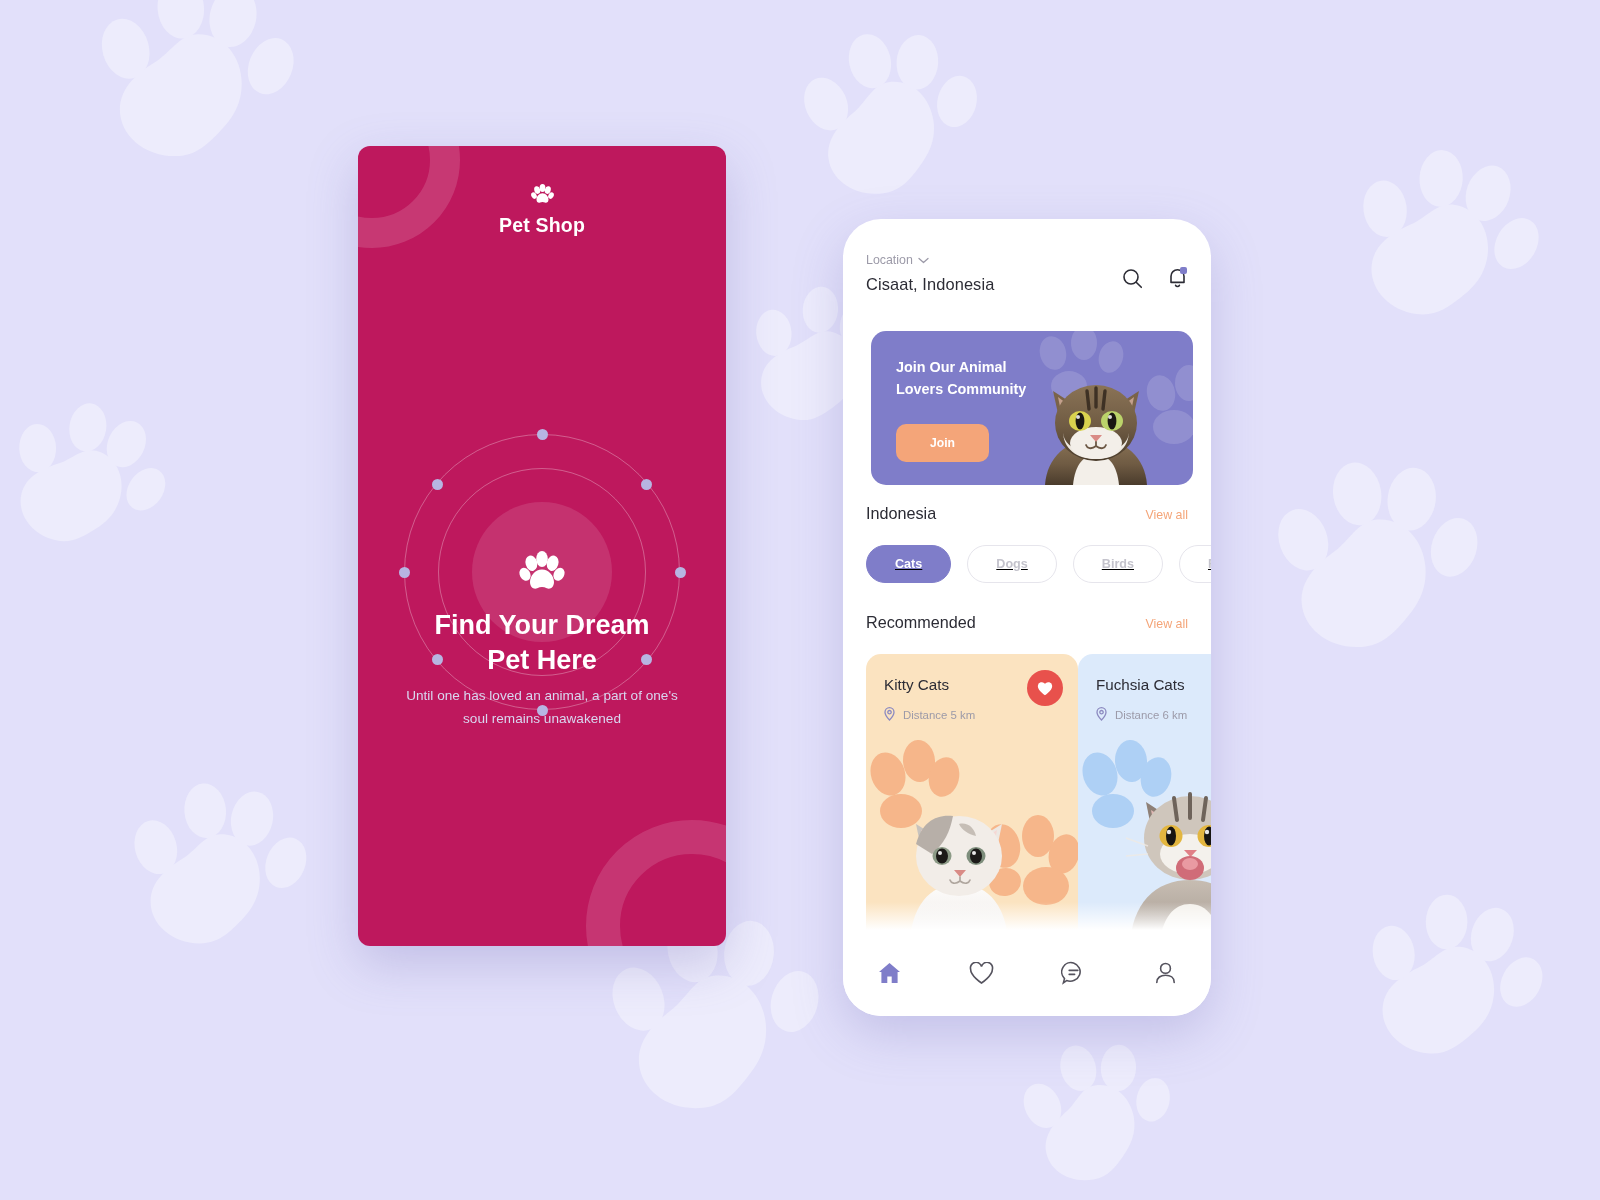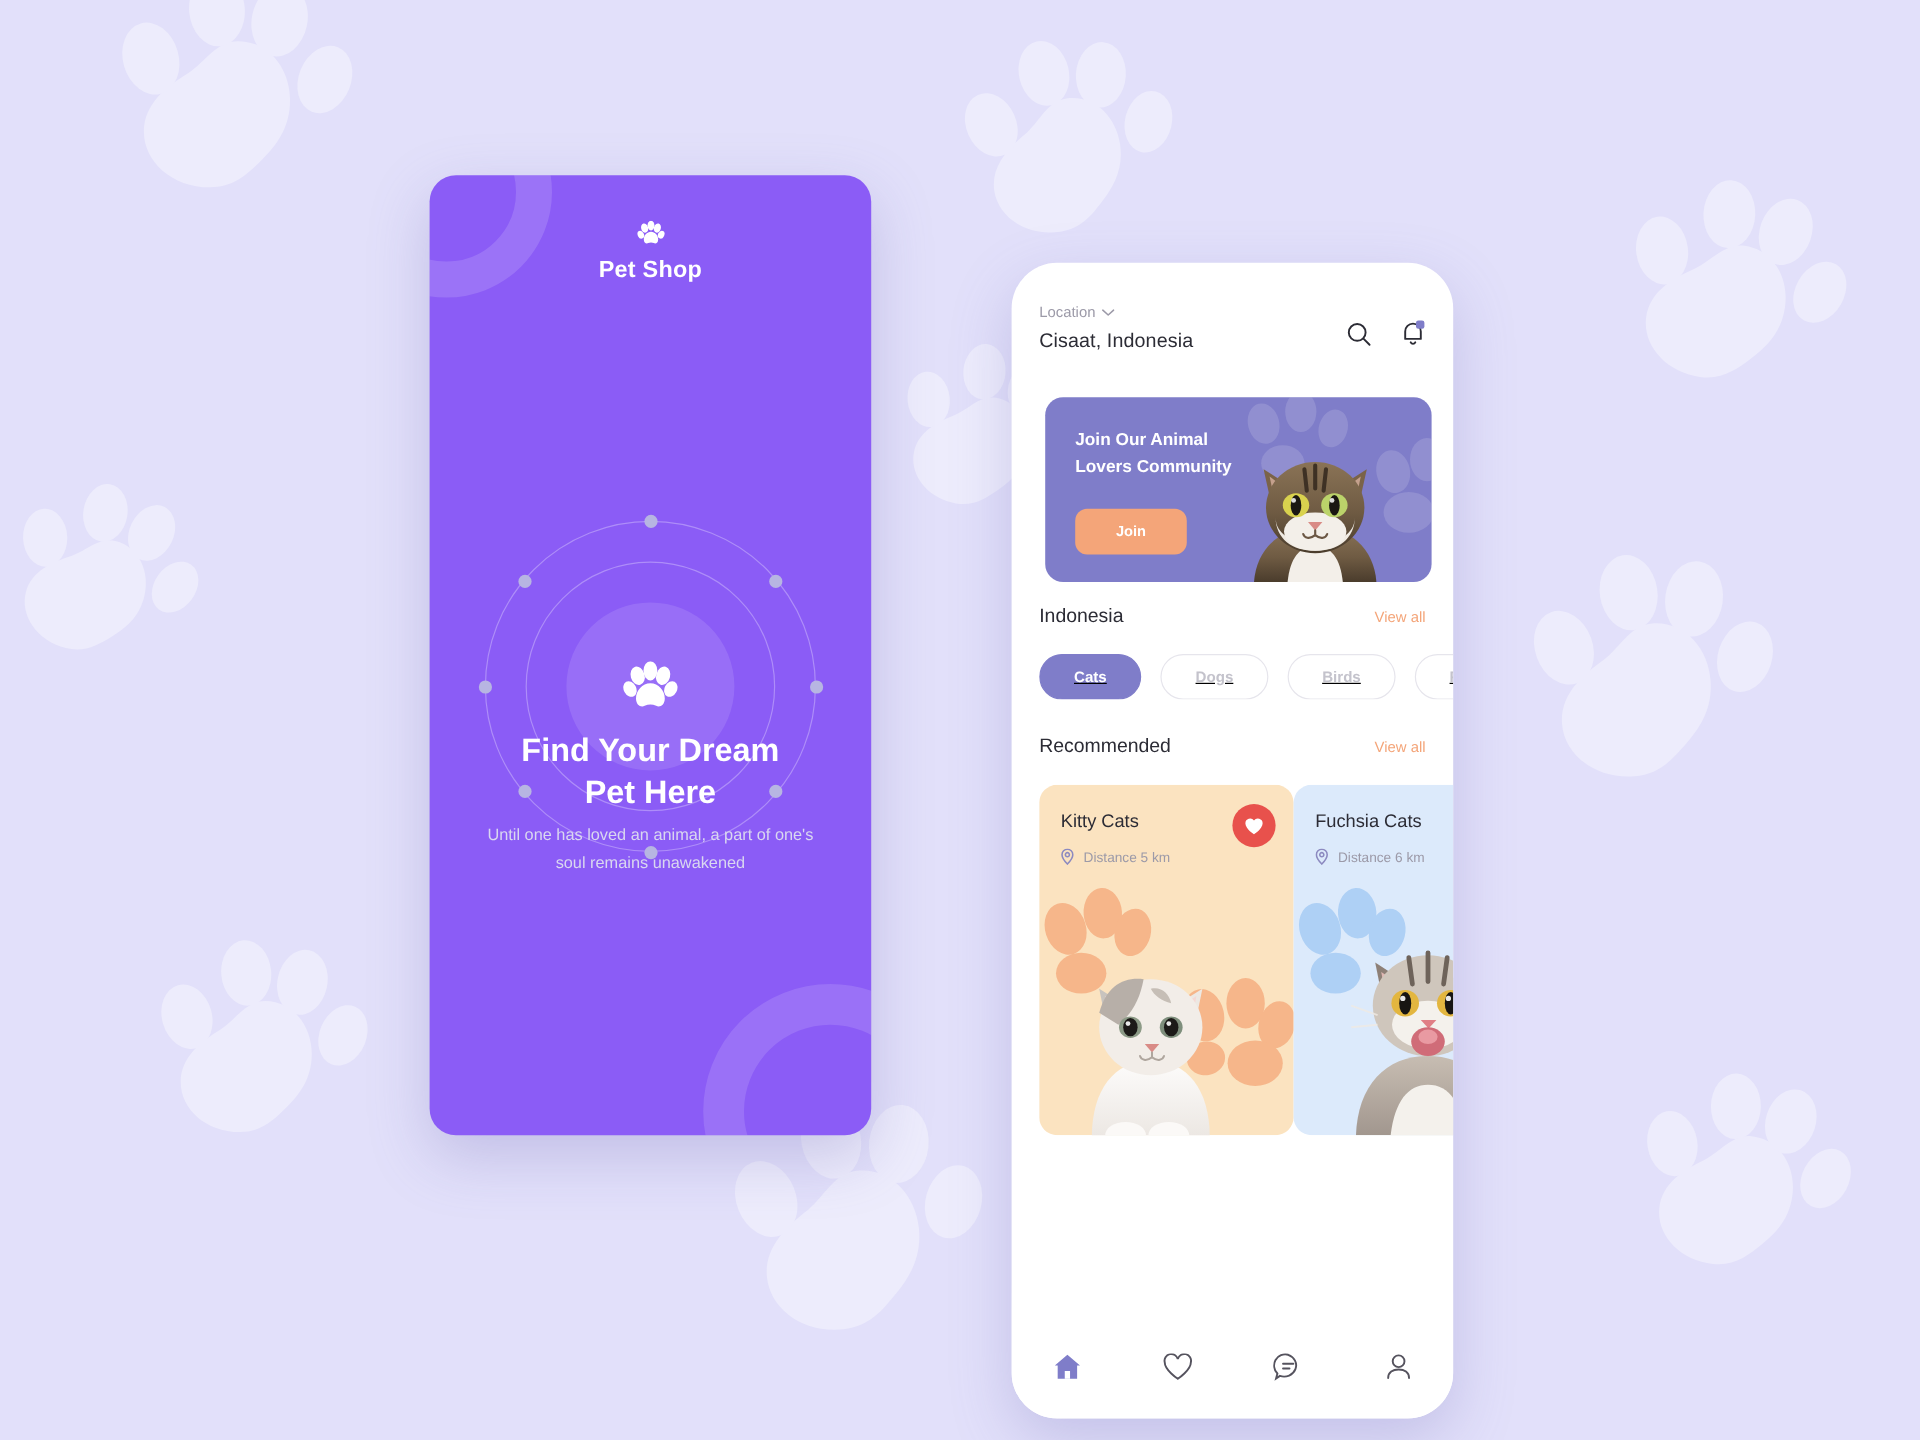--- a/index.html
+++ b/index.html
@@ -21,22 +21,22 @@
     height: 1200px;
   }
 
   
   .phone-left {
     position: absolute;
     left: 358px;
     top: 146px;
     width: 368px;
     height: 800px;
-    background: #8b5cf6;
-    border-radius: 22px;
+    background: #be185d;
+    border-radius: 12px;
     overflow: hidden;
     box-shadow: 0 18px 50px rgba(110,105,180,.28);
   }
   .corner-ring-tl {
     position: absolute;
     left: -74px;
     top: -74px;
     width: 176px;
     height: 176px;
     border-radius: 50%;
@@ -142,21 +142,21 @@
     cursor: pointer;
     z-index: 5;
   }
 
   
   .phone-right {
     position: absolute;
     left: 843px;
     top: 219px;
     width: 368px;
-    height: 963px;
+    height: 797px;
     background: #FFFFFF;
     border-radius: 38px;
     overflow: hidden;
     box-shadow: 0 18px 50px rgba(110,105,180,.26);
   }
 
   .topbar {
     position: absolute;
     top: 34px;
     left: 23px;

